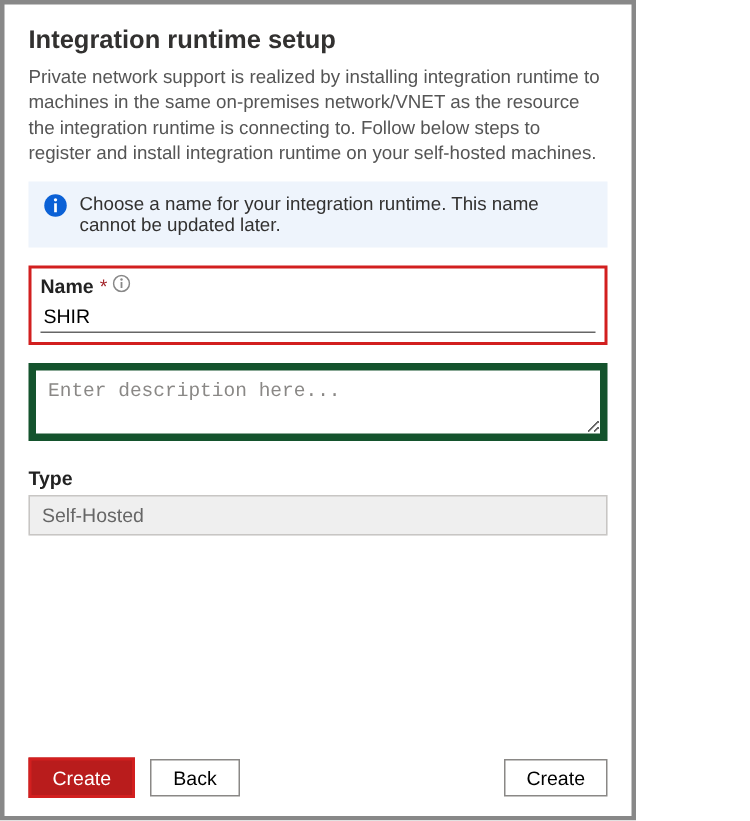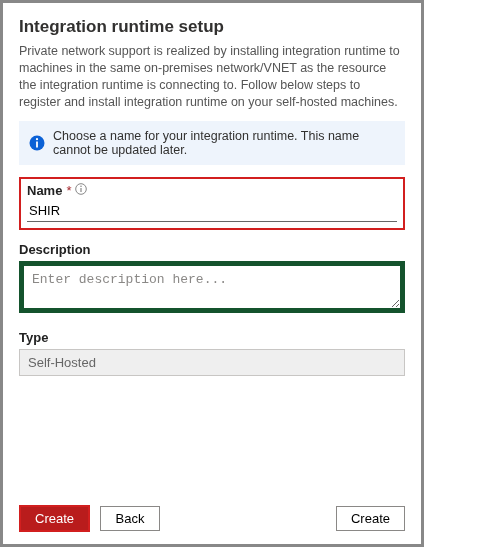--- a/index.html
+++ b/index.html
@@ -24,21 +24,20 @@
     margin: 0 0 6px 0;
   }
   .intro {
     font-size: 12.5px;
     line-height: 1.35;
     color: #555;
     margin-bottom: 10px;
   }
   .info-bar {
     display: flex;
-    align-items: center;
     gap: 8px;
     background: #eef4fc;
     padding: 8px 10px;
     font-size: 12.5px;
     color: #323130;
     margin-bottom: 12px;
   }
   .info-icon {
     width: 16px; height: 16px;
     flex: 0 0 auto;
@@ -145,21 +144,20 @@
       <svg class="help-icon" viewBox="0 0 12 12">
         <circle cx="6" cy="6" r="5.3" fill="none" stroke="#888" stroke-width="1"></circle>
         <rect x="5.4" y="5" width="1.2" height="4" fill="#888"></rect>
         <circle cx="6" cy="3.3" r="0.8" fill="#888"></circle>
       </svg>
     </div>
     <input type="text" class="name-input" value="SHIR" style="">
   </div>
 
   <div class="section">
-    <div class="label">Description</div>
     <textarea class="desc" placeholder="Enter description here..." style=""></textarea>
   </div>
 
   <div class="section">
     <div class="label">Type</div>
     <div class="type-field">Self-Hosted</div>
   </div>
 
   <div class="spacer"></div>
 

